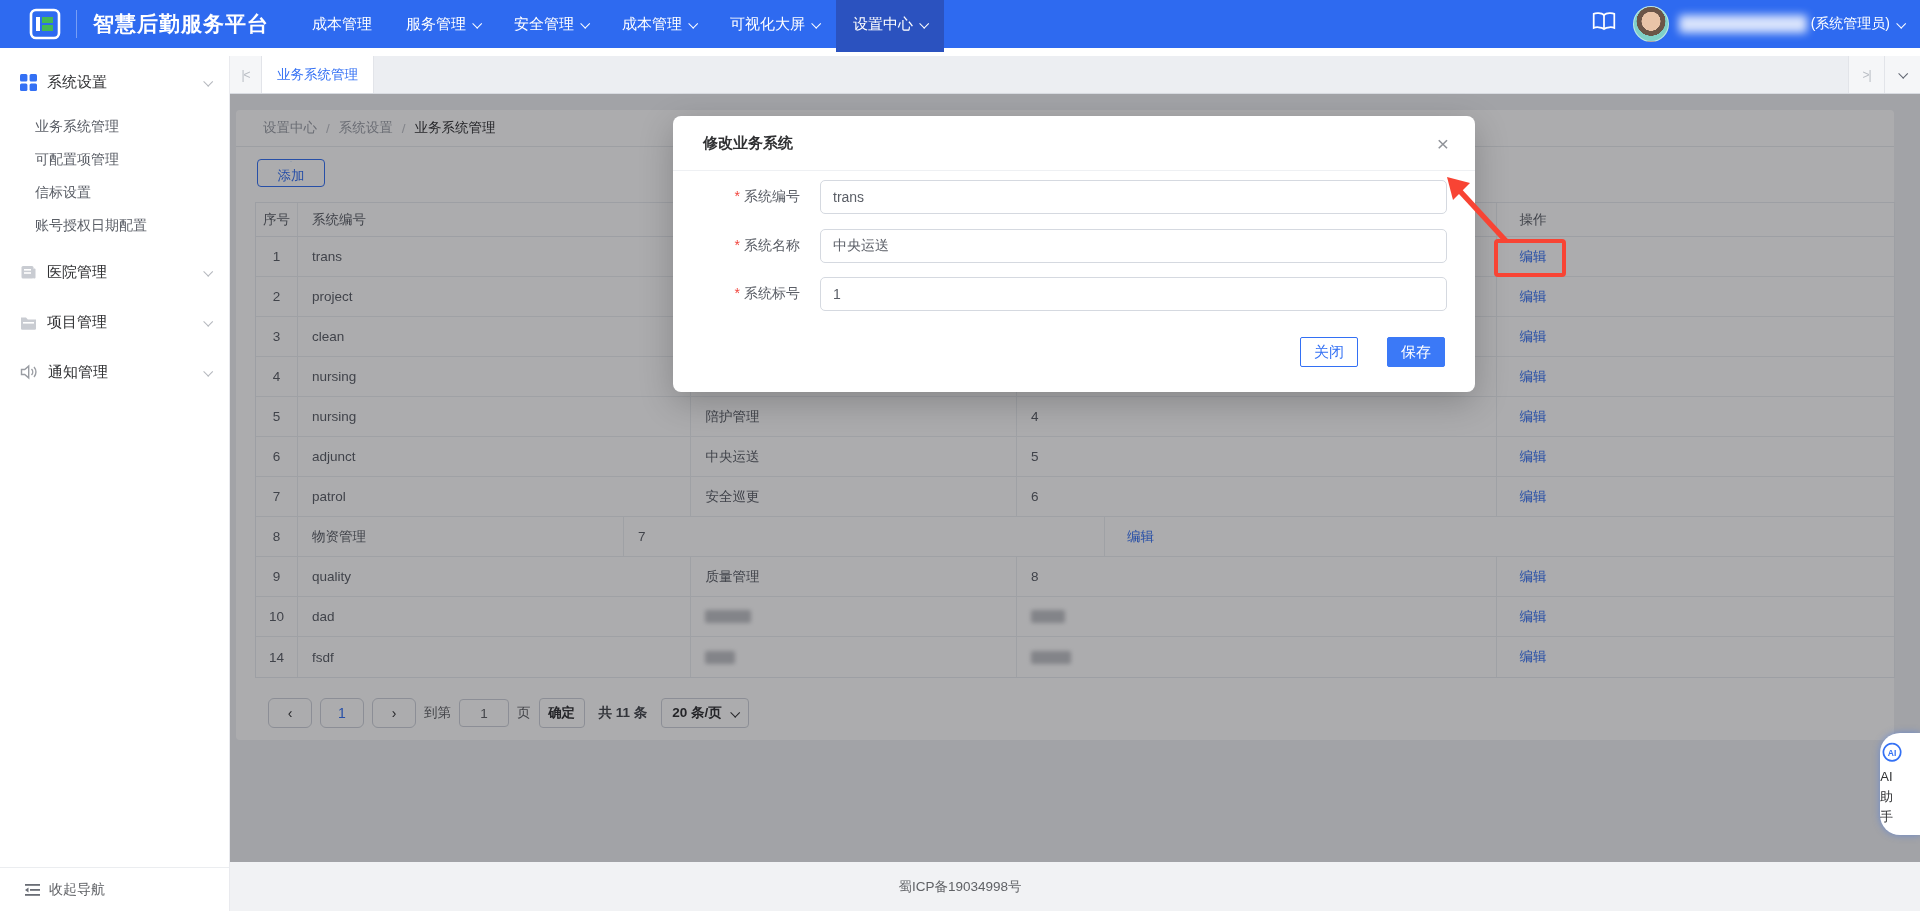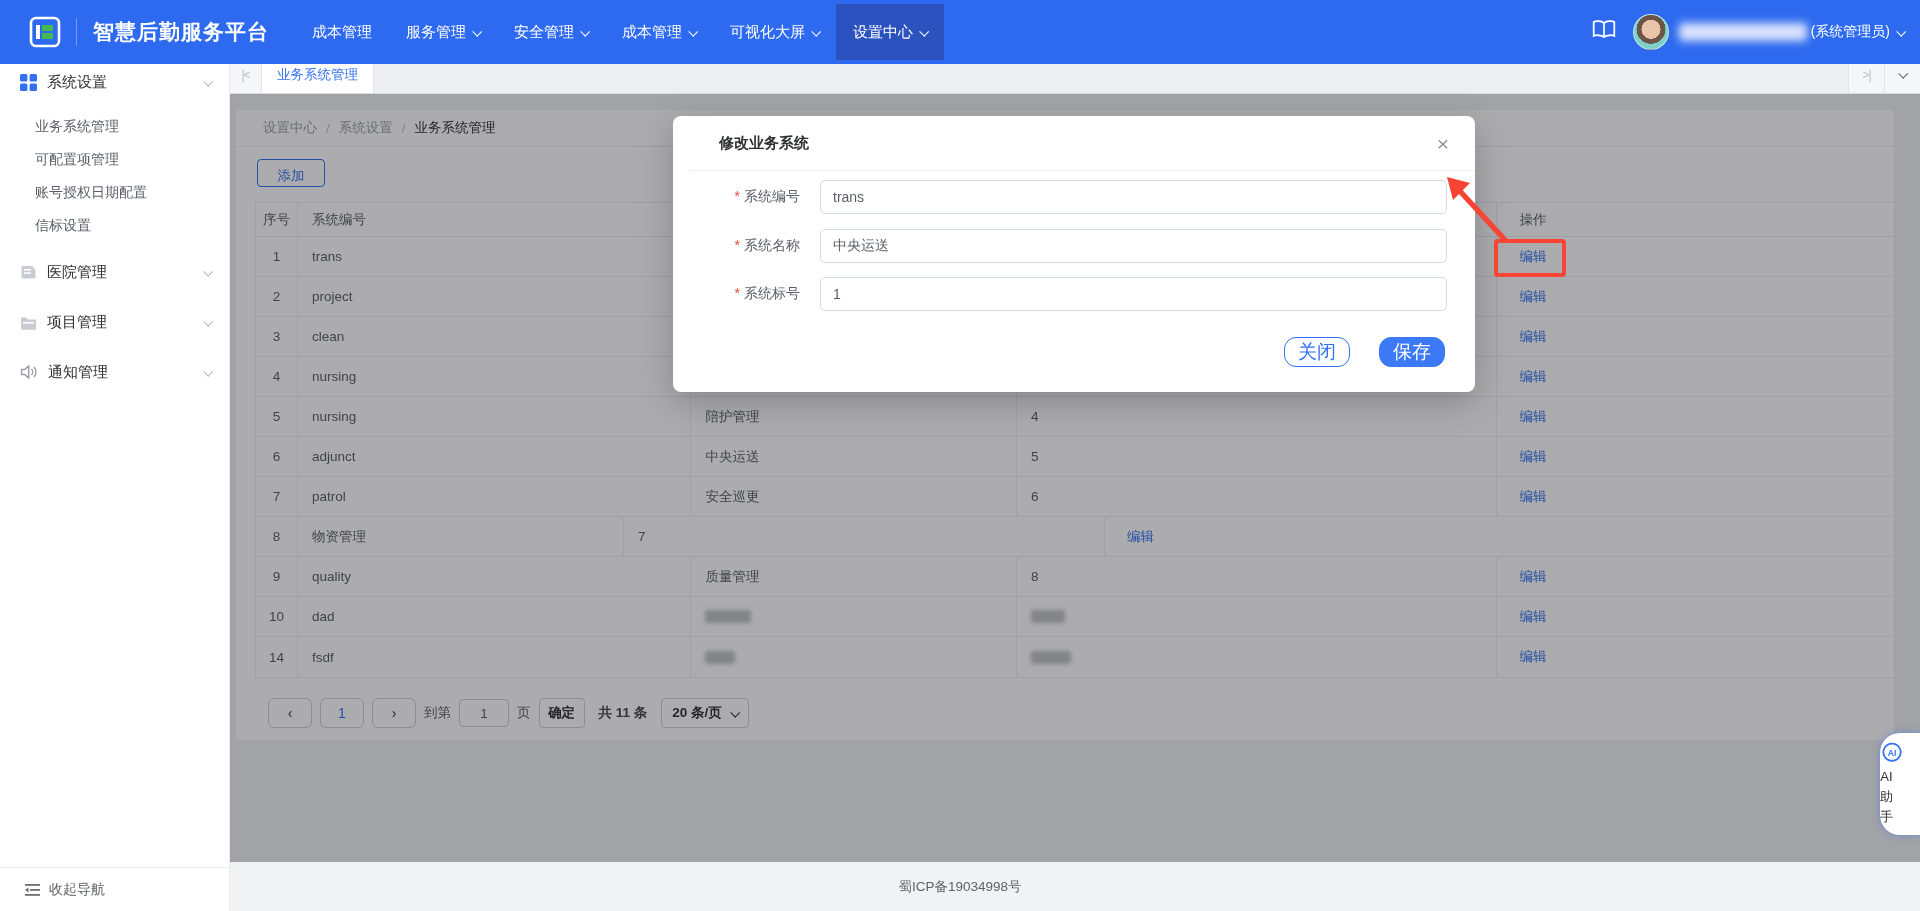--- a/index.html
+++ b/index.html
@@ -1,20 +1,20 @@
 <!DOCTYPE html>
 <html><head>
 <meta charset="utf-8">
 <style>
   html,body{margin:0;padding:0;width:1920px;height:911px;overflow:hidden;
     font-family:"Liberation Sans","DejaVu Sans",sans-serif;background:#fff;position:relative;}
   *{box-sizing:border-box;}
 
   
-  .navbar{position:absolute;left:0;top:0;width:1920px;height:64px;background:#2e6af0;
+  .navbar{position:absolute;left:0;top:0;width:1920px;height:48px;background:#2e6af0;
     display:flex;align-items:center;color:#fff;z-index:45;}
   .logo{margin-left:28px;display:flex;align-items:center;}
   .nav-divider{width:1px;height:28px;background:rgba(255,255,255,.35);margin:0 16px 0 14px;}
   .app-title{font-size:21px;font-weight:bold;letter-spacing:1px;margin-right:26px;}
   .nav-menu{display:flex;height:56px;align-items:stretch;}
   .nav-item{display:flex;align-items:center;padding:0 17px;font-size:15px;cursor:pointer;}
   .nav-item.active{background:#2b52bf;}
   .chv{display:inline-block;width:7px;height:7px;border-right:1.6px solid currentColor;
     border-bottom:1.6px solid currentColor;transform:rotate(45deg) translateY(-1px);margin-left:7px;}
   .nav-right{margin-left:auto;display:flex;align-items:center;margin-right:16px;}
@@ -96,31 +96,31 @@
   .dim-mask{position:absolute;left:230px;top:94px;width:1690px;height:768px;
     background:rgba(16,18,22,.35);z-index:60;}
 
   
   .footer{position:absolute;left:0;top:862px;width:1920px;height:49px;background:#f1f2f4;
     display:flex;align-items:center;justify-content:center;font-size:13.5px;color:#606266;z-index:30;}
 
   
   .modal{position:absolute;left:673px;top:116px;width:802px;height:276px;background:#fff;
     border-radius:8px;box-shadow:0 10px 34px rgba(0,0,0,.22);z-index:100;}
-  .modal-head{height:55px;border-bottom:1px solid #eef0f3;display:flex;align-items:center;padding:0 26px 0 30px;margin-left:16px;}
+  .modal-head{height:55px;border-bottom:1px solid #eef0f3;display:flex;align-items:center;padding:0 26px 0 30px;}
   .modal-title{font-size:15px;font-weight:bold;color:#303133;}
   .modal-close{margin-left:auto;font-size:21px;color:#909399;cursor:pointer;line-height:1;}
   .form-row{position:absolute;left:0;height:34px;display:flex;align-items:center;width:100%;}
   .form-label{position:absolute;left:40px;width:87px;text-align:right;font-size:14px;color:#5a5e66;}
   .req{color:#f1453d;margin-right:4px;}
   .form-input{position:absolute;left:147px;width:627px;height:34px;border:1px solid #d5d9e0;
     border-radius:5px;font-size:14px;color:#5a5e66;padding:0 12px;outline:none;background:#fff;
     font-family:"Liberation Sans","DejaVu Sans",sans-serif;}
   .modal-btns{position:absolute;right:30px;top:221px;display:flex;gap:17px;}
-  .btn{height:30px;min-width:56px;padding:8px 13px;border-radius:12px;font-size:19px;display:flex;
+  .btn{height:30px;min-width:56px;padding:8px 13px;border-radius:2px;font-size:15px;display:flex;
     align-items:center;justify-content:center;cursor:pointer;}
   .btn.ghost{border:1px solid #3370f4;color:#3370f4;background:#fff;}
   .btn.primary{background:#3b79f7;color:#fff;border:1px solid #3b79f7;margin-left:12px;}
 
   
   .red-box{position:absolute;left:1494px;top:239px;width:72px;height:38px;border:4px solid #f84434;
     border-radius:4px;z-index:130;}
   .anno-arrow{position:absolute;left:1425px;top:160px;z-index:130;}
 
   
@@ -355,22 +355,22 @@
         <rect x="9.6" y="0" width="7.4" height="7.4" rx="1.5" fill="#3370f4"></rect>
         <rect x="0" y="9.6" width="7.4" height="7.4" rx="1.5" fill="#3370f4"></rect>
         <rect x="9.6" y="9.6" width="7.4" height="7.4" rx="1.5" fill="#3370f4"></rect>
       </svg>
       <span class="glabel">系统设置</span>
       <i class="chv gchv"></i>
     </div>
     <div class="submenu">
       <div class="sub-item">业务系统管理</div>
       <div class="sub-item">可配置项管理</div>
+      <div class="sub-item">信标设置</div>
       <div class="sub-item">账号授权日期配置</div>
-      <div class="sub-item">信标设置</div>
     </div>
     <div class="group-row">
       <svg width="17" height="17" viewBox="0 0 17 17">
         <rect x="1.5" y="2" width="12" height="12.5" rx="1.5" fill="#c9ccd2"></rect>
         <rect x="4" y="5" width="7" height="1.6" fill="#fff"></rect>
         <rect x="4" y="8.2" width="7" height="1.6" fill="#fff"></rect>
         <rect x="13" y="4.5" width="2.5" height="10" rx="1" fill="#c9ccd2"></rect>
       </svg>
       <span class="glabel">医院管理</span>
       <i class="chv gchv"></i>

